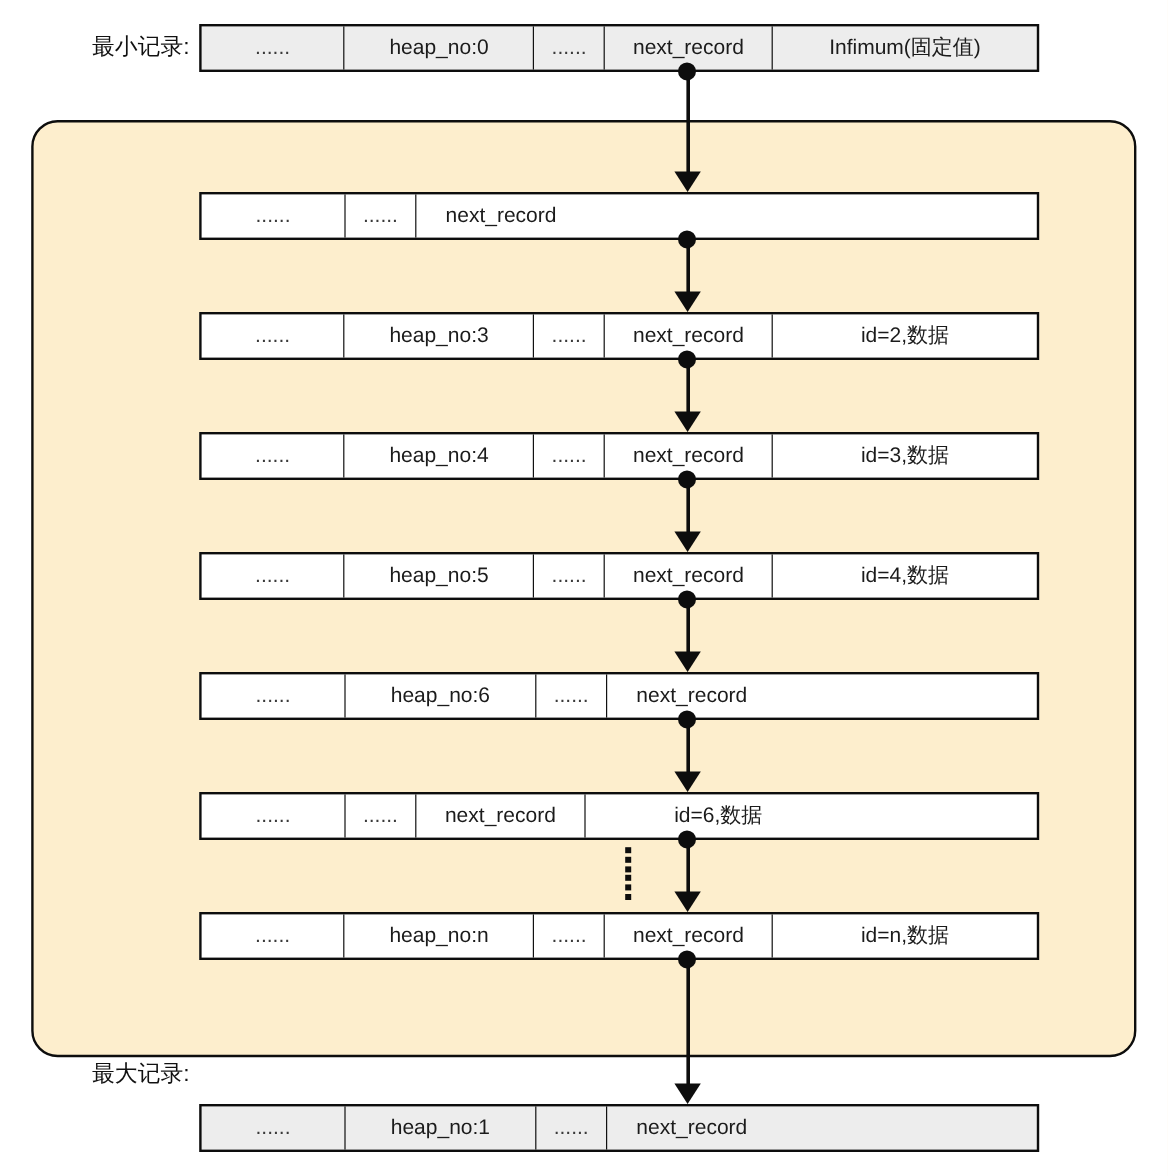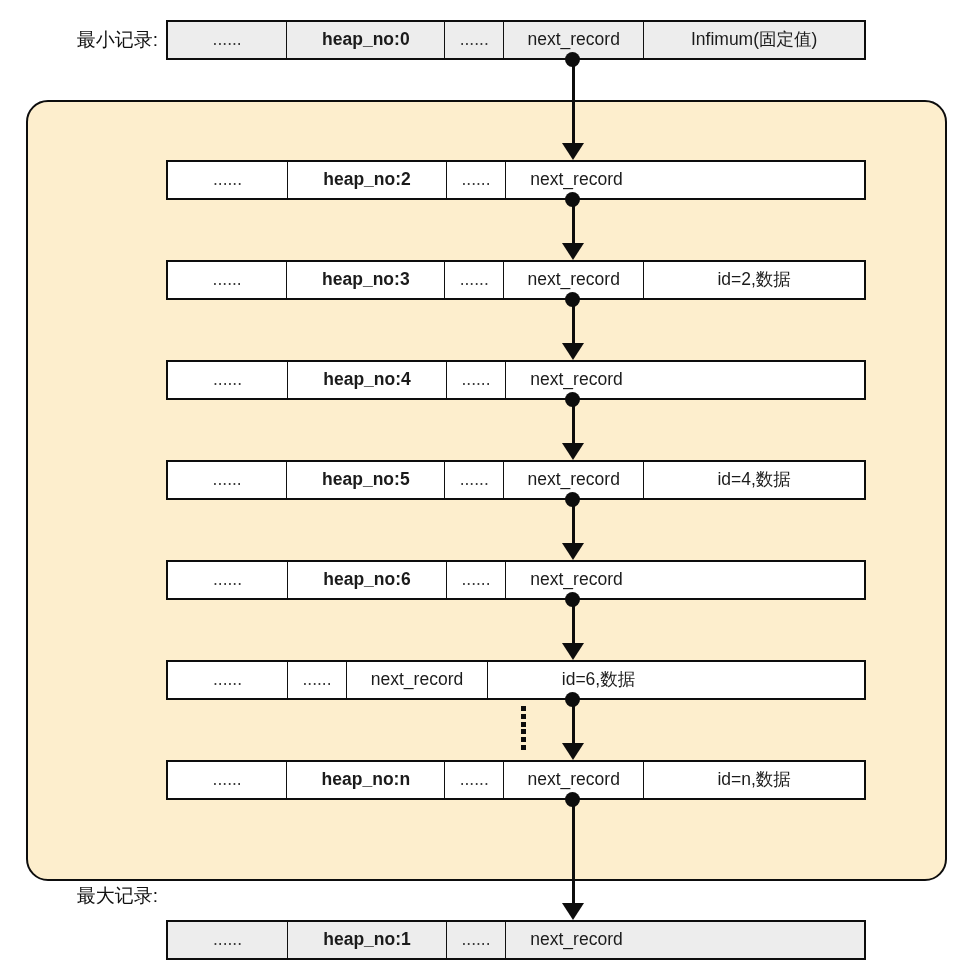--- a/index.html
+++ b/index.html
@@ -54,21 +54,21 @@
     justify-content: center;
     font-size: 17.5px;
     line-height: 1;
     color: #1b1b1b;
     white-space: nowrap;
     overflow: hidden;
     border-right: 1.6px solid #111111;
   }
   .cell:last-child { border-right: none; }
   .cell.dots1   { width: 120px; }
-  .cell.heapno  { width: 159px; font-weight: bold; }
+  .cell.heapno  { width: 159px; }
   .cell.dots2   { width: 59px; }
   .cell.nextrec { width: 141px; }
   .cell.payload { width: 221px; }
   .cell .dots-glyph {
     letter-spacing: 0px;
     font-size: 17.5px;
     color: #3a3a3a;
   }
 
   
@@ -157,21 +157,20 @@
     <div class="cell nextrec">next_record</div>
     <div class="cell payload">Infimum(固定值)</div>
   </div>
 
   <div class="page-container"></div>
 
   <div class="record-row" style="top:160px;">
     <div class="cell dots1">
       <span class="dots-glyph">......</span>
     </div>
-    <div class="cell heapno">heap_no:2</div>
     <div class="cell dots2">
       <span class="dots-glyph">......</span>
     </div>
     <div class="cell nextrec">next_record</div>
   </div>
 
   <div class="record-row" style="top:260px;">
     <div class="cell dots1">
       <span class="dots-glyph">......</span>
     </div>
@@ -185,20 +184,21 @@
 
   <div class="record-row" style="top:360px;">
     <div class="cell dots1">
       <span class="dots-glyph">......</span>
     </div>
     <div class="cell heapno">heap_no:4</div>
     <div class="cell dots2">
       <span class="dots-glyph">......</span>
     </div>
     <div class="cell nextrec">next_record</div>
+    <div class="cell payload">id=3,数据</div>
   </div>
 
   <div class="record-row" style="top:460px;">
     <div class="cell dots1">
       <span class="dots-glyph">......</span>
     </div>
     <div class="cell heapno">heap_no:5</div>
     <div class="cell dots2">
       <span class="dots-glyph">......</span>
     </div>

